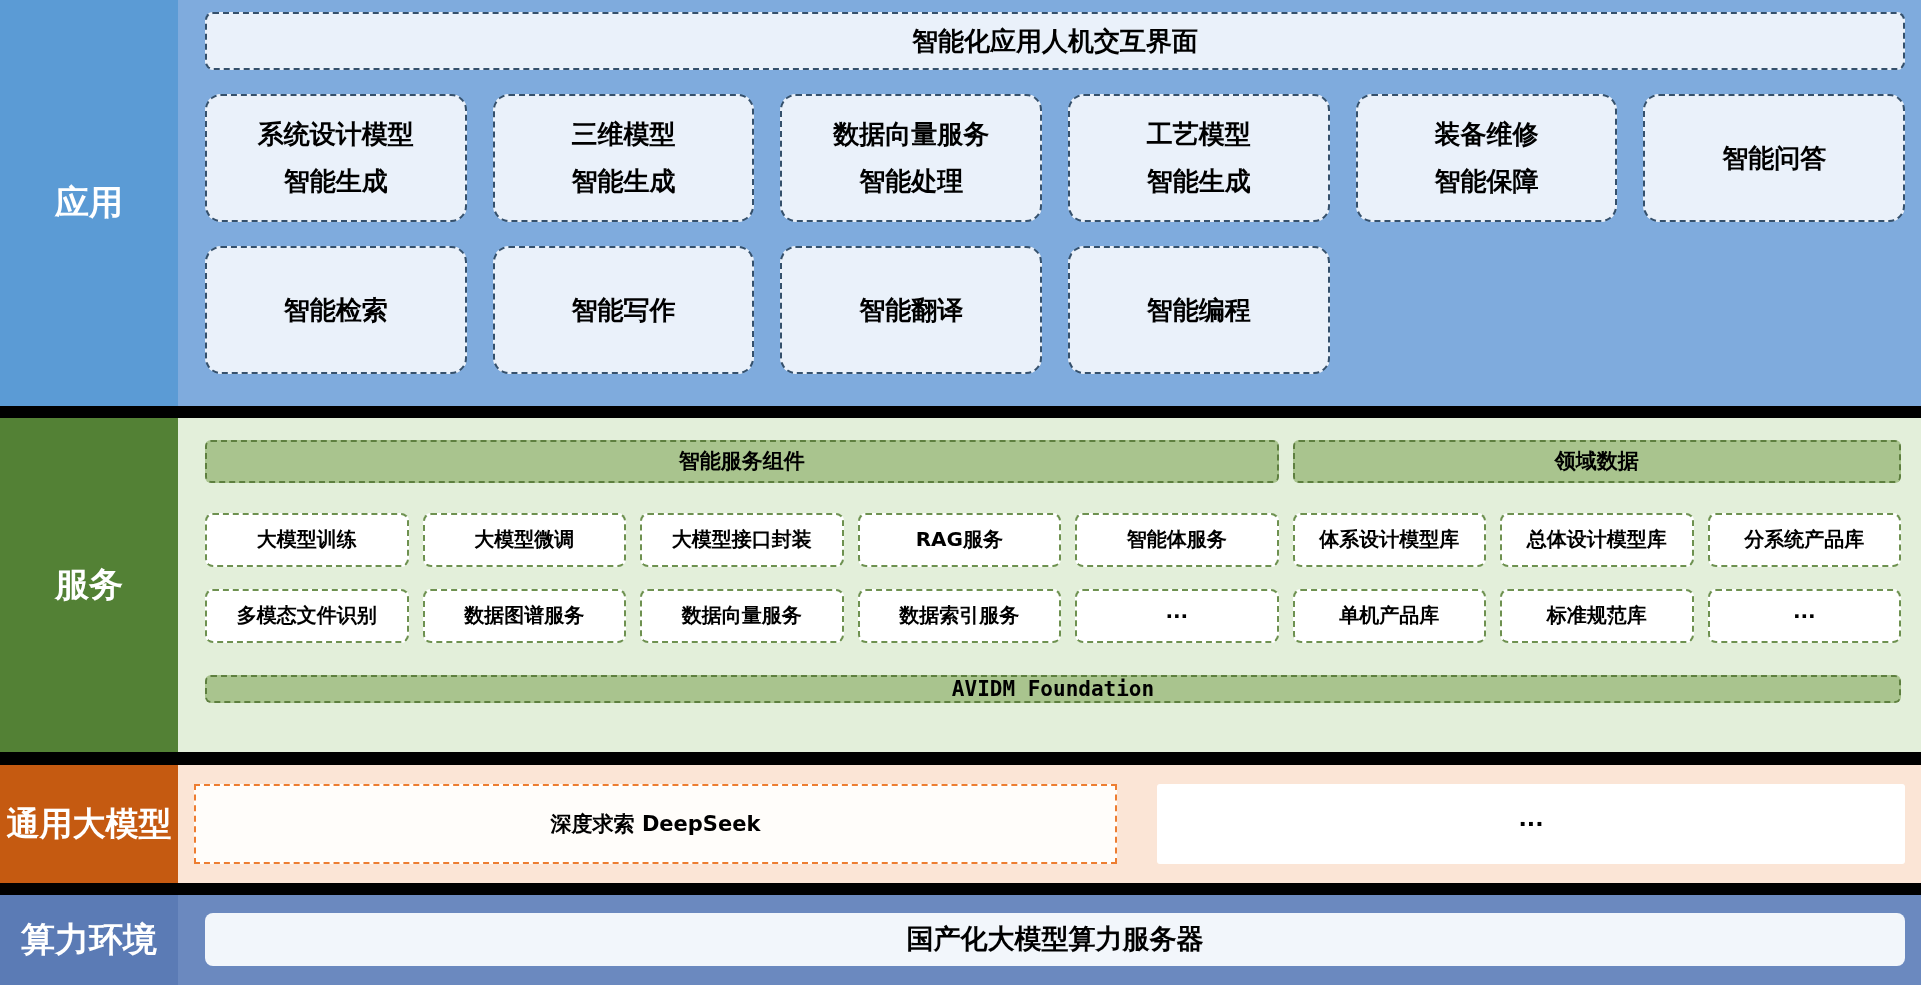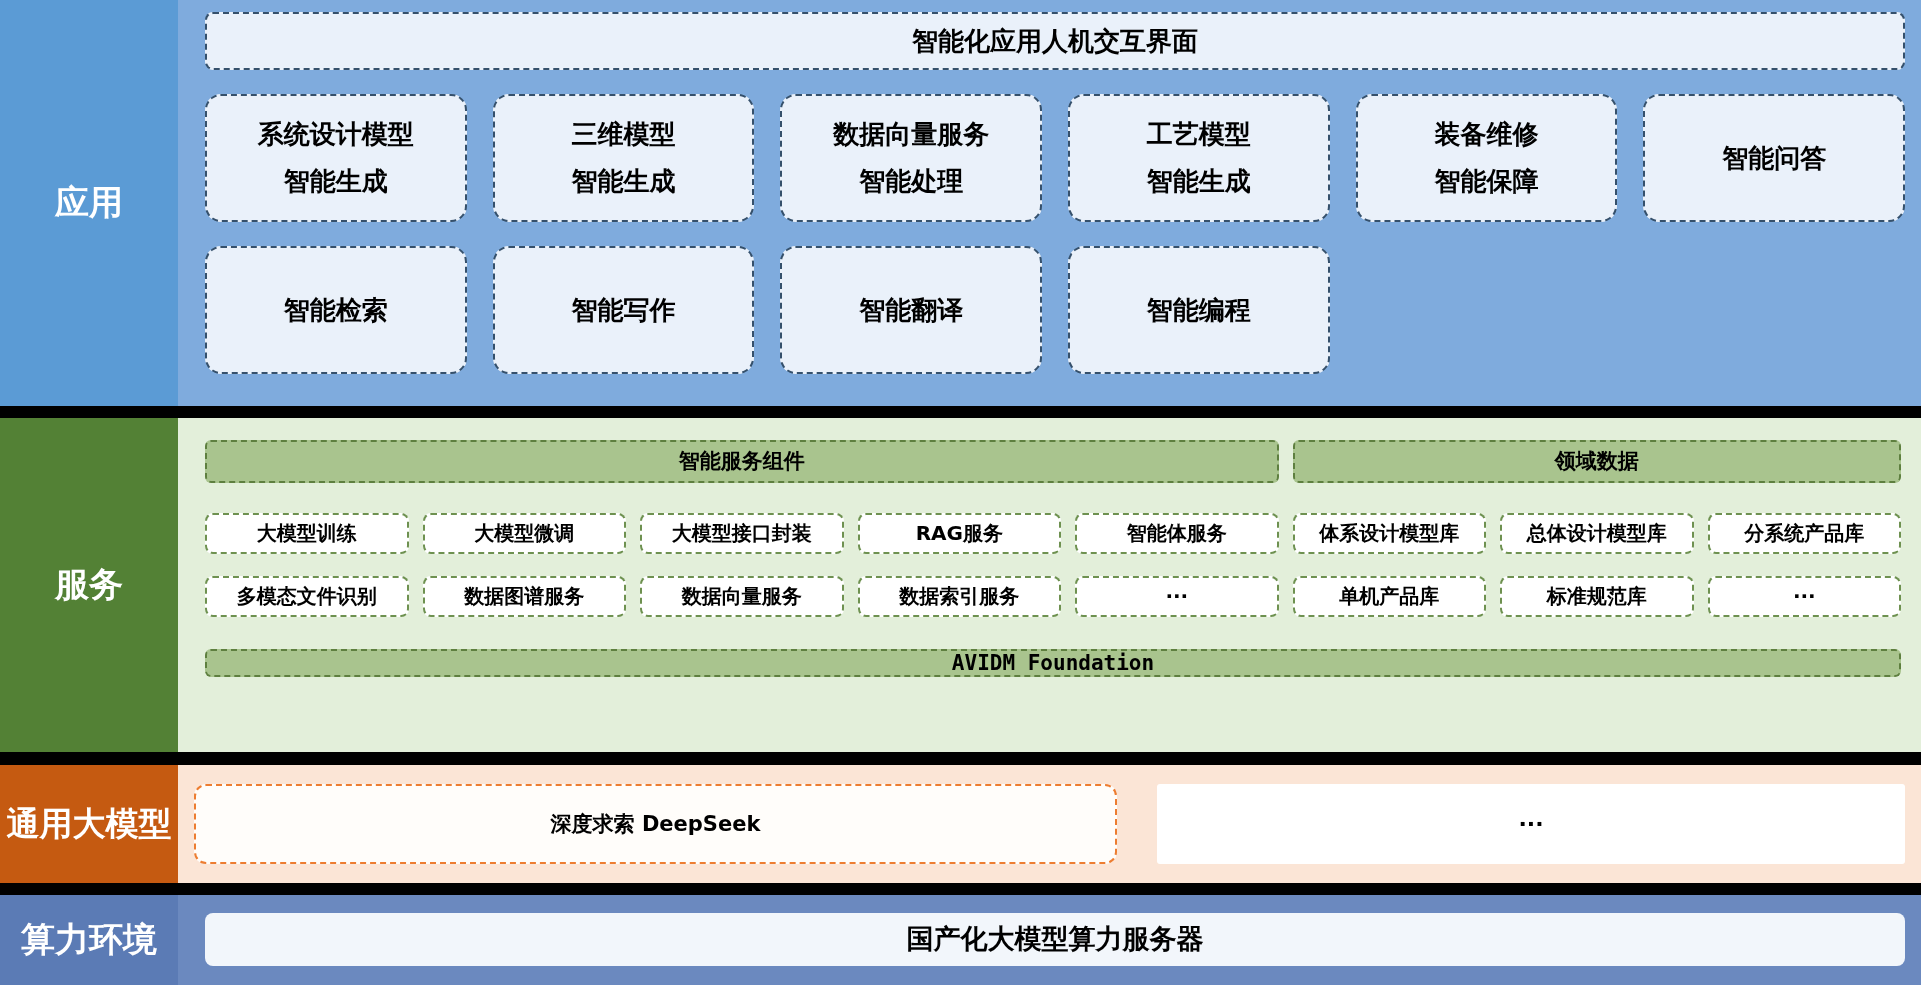--- a/index.html
+++ b/index.html
@@ -63,21 +63,21 @@
   .svc-bar {
     height: 43px; box-sizing: border-box;
     border: 2px dashed var(--service_bar_border, #5E7F3F);
     border-radius: 6px;
     background: var(--service_bar_bg, #A9C48E);
     display: flex; align-items: center; justify-content: center;
     font-size: 21px; margin-bottom: 30px;
   }
   .svc-row { display: flex; gap: 14px; margin-bottom: 22px; }
   .svc-box {
-    flex: 1; height: 41px; box-sizing: border-box;
+    flex: 1; height: 54px; box-sizing: border-box;
     border: 2px dashed var(--service_box_border, #6E9150);
     border-radius: 8px;
     background: #fff;
     display: flex; align-items: center; justify-content: center;
     font-size: 20px; text-align: center; white-space: nowrap; overflow: hidden;
   }
   .svc-footer {
     height: 28px; box-sizing: border-box; margin-top: 10px;
     border: 2px dashed var(--service_bar_border, #5E7F3F);
     border-radius: 6px;
@@ -88,21 +88,21 @@
     font-weight: bold;
   }
 
   
   .layer-fm { height: 120px; }
   .layer-fm .layer-label { background: var(--fm_label, #C55A11); font-size: 33px; }
   .fm-content { background: var(--fm_bg, #FBE5D6); padding: 19px 16px; display: flex; gap: 40px; }
   .fm-box-deepseek {
     flex: 0 0 923px; box-sizing: border-box;
     border: 2px dashed var(--fm_box_border, #ED7D31);
-    border-radius: 12px;
+    border-radius: 0;
     background: #FFFDFA;
     display: flex; align-items: center; justify-content: center;
     font-size: 21px;
   }
   .fm-box-plain {
     flex: 1;
     background: #fff; border-radius: 3px;
     display: flex; align-items: center; justify-content: center;
     font-size: 22px;
   }

